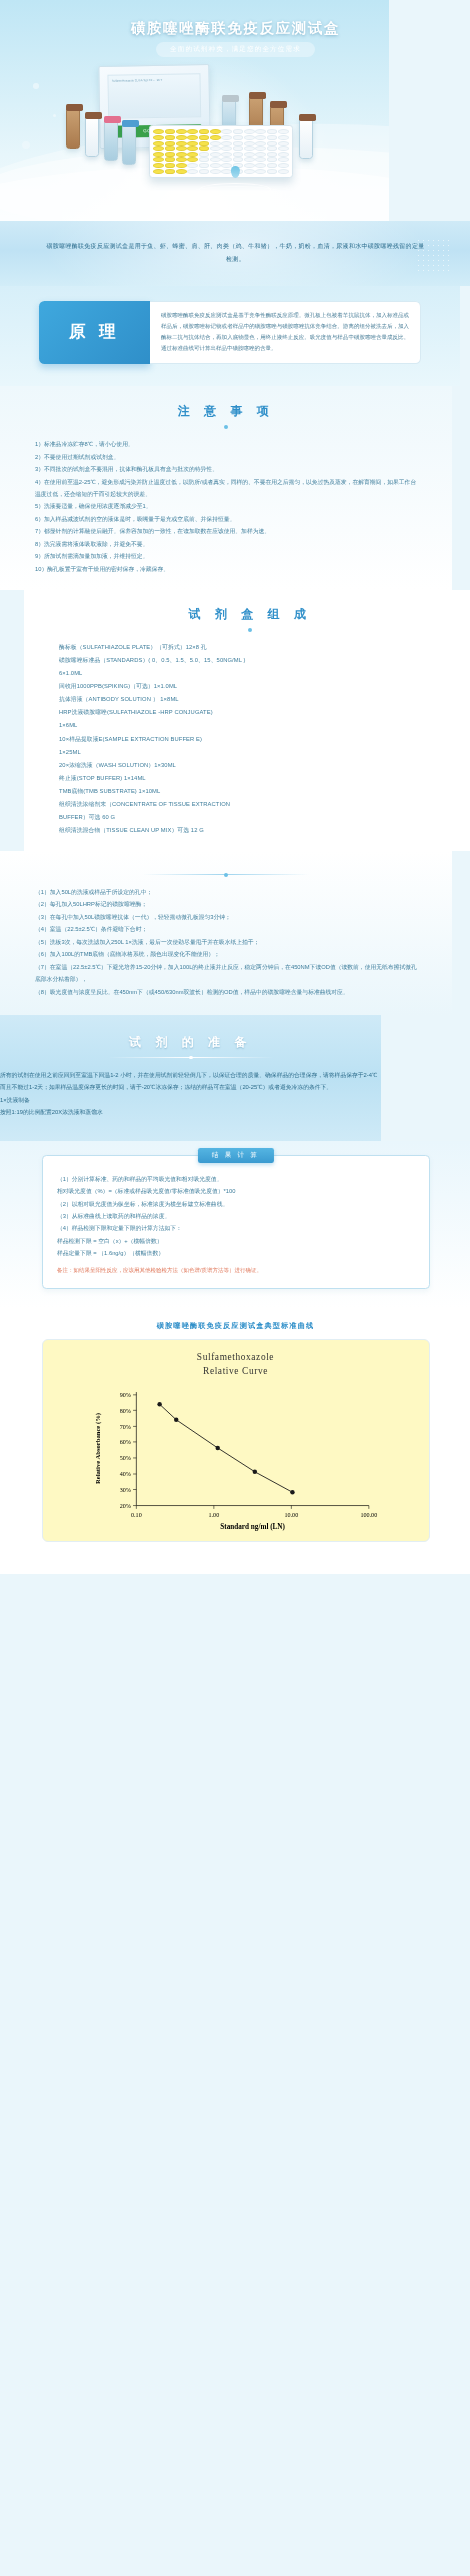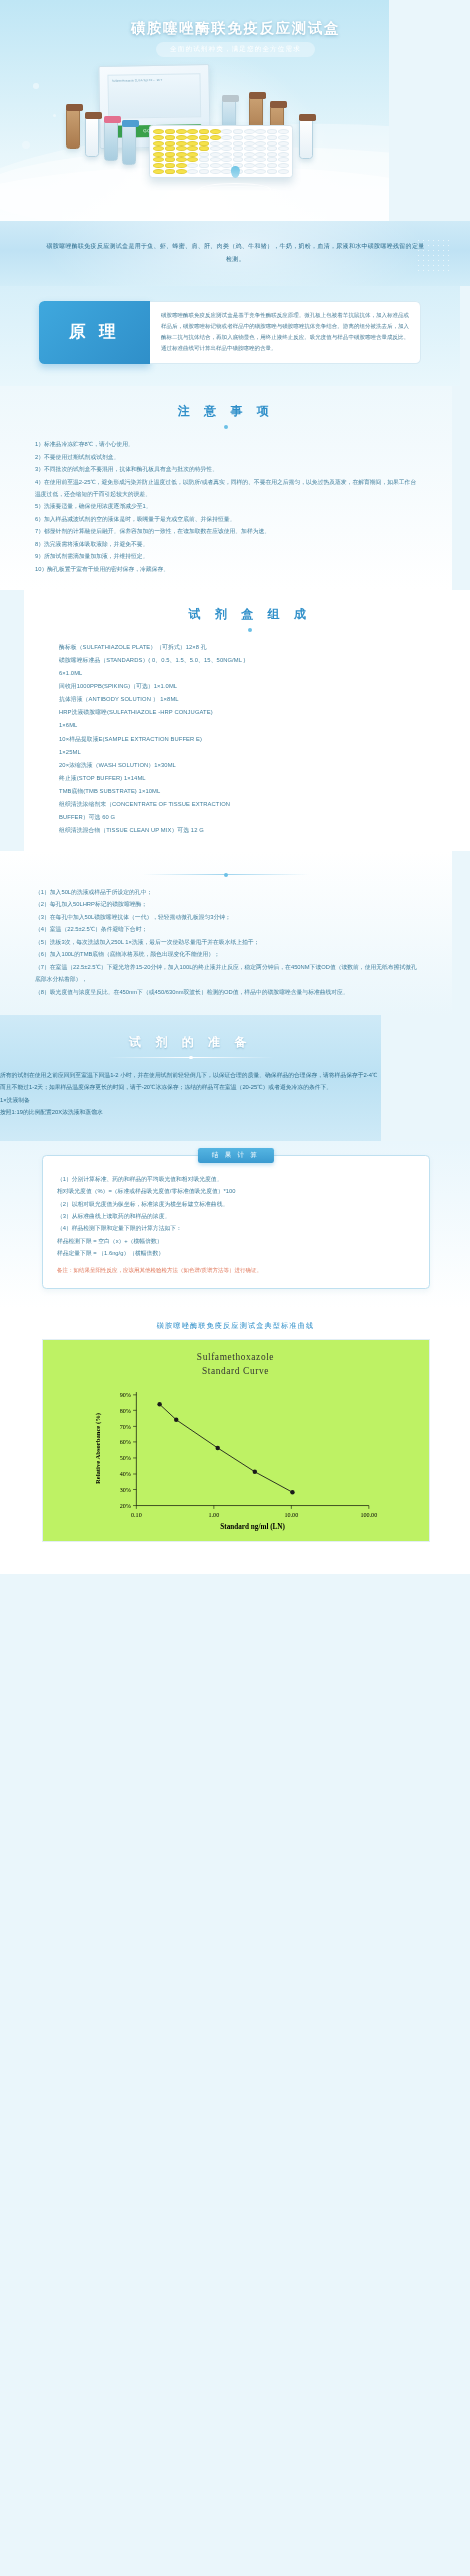--- a/index.html
+++ b/index.html
@@ -199,25 +199,25 @@
     color:#fff; font-size:6.6px; letter-spacing:2.2px; padding:2.8px 14.4px; border-radius:2.2px;
     box-shadow:0 1.7px 4.4px rgba(58,154,208,.35);
   }
   .calc-frame .body-text { width:auto; }
   .calc-note { margin-top:5.5px; font-size:5.5px; color:#e0795c; line-height:1.9; }
 
   
   .curve { width:471px; background:#ffffff; padding:5.5px 0 22px; }
   .curve-title {
     text-align:center; font-size:7.2px; color:#2f8fc9; letter-spacing:1.1px;
-    padding:7.8px 0 3.3px; font-weight:normal;
+    padding:7.8px 0 3.3px; font-weight:bold;
   }
   .curve-card {
-    width:388px; margin:4.4px auto 0; background:#bef264;
-    border:0.6px solid #e2eef4; border-radius:0; padding:10px 5.5px 4.4px;
+    width:388px; margin:4.4px auto 0; background:#fef9c3;
+    border:0.6px solid #e2eef4; border-radius:6px; padding:10px 5.5px 4.4px;
   }
   .curve-head {
     text-align:center; font-family:"Liberation Serif", serif; color:#333;
     font-size:9.4px; line-height:1.5; letter-spacing:0.6px; margin-bottom:3.3px;
   }
   .chart-wrap { display:flex; justify-content:center; }
   svg text { font-family:"Liberation Serif", serif; }
   .footer-strip { width:471px; height:10px; background:#ffffff; }
 </style>
 </head>
@@ -455,21 +455,21 @@
       </div>
       <div class="calc-note">备注：如结果呈阳性反应，应该用其他检验检方法（如色谱/质谱方法等）进行确证。</div>
     </div>
   </div>
 
   <div class="curve">
     <div class="curve-title">磺胺噻唑酶联免疫反应测试盒典型标准曲线</div>
     <div class="curve-card">
       <div class="curve-head">
         <div>Sulfamethoxazole</div>
-        <div>Standard Curve</div>
+        <div>Relative Curve</div>
       </div>
       <div class="chart-wrap">
         <svg width="310" height="155" viewBox="0 0 560 280">
 
           <line x1="100" y1="20" x2="100" y2="225" stroke="#000" stroke-width="1.2"></line>
           <line x1="100" y1="225" x2="520" y2="225" stroke="#000" stroke-width="1.2"></line>
 
           <g stroke="#000" stroke-width="1">
             <line x1="94" y1="25" x2="100" y2="25"></line>
             <line x1="94" y1="53" x2="100" y2="53"></line>

